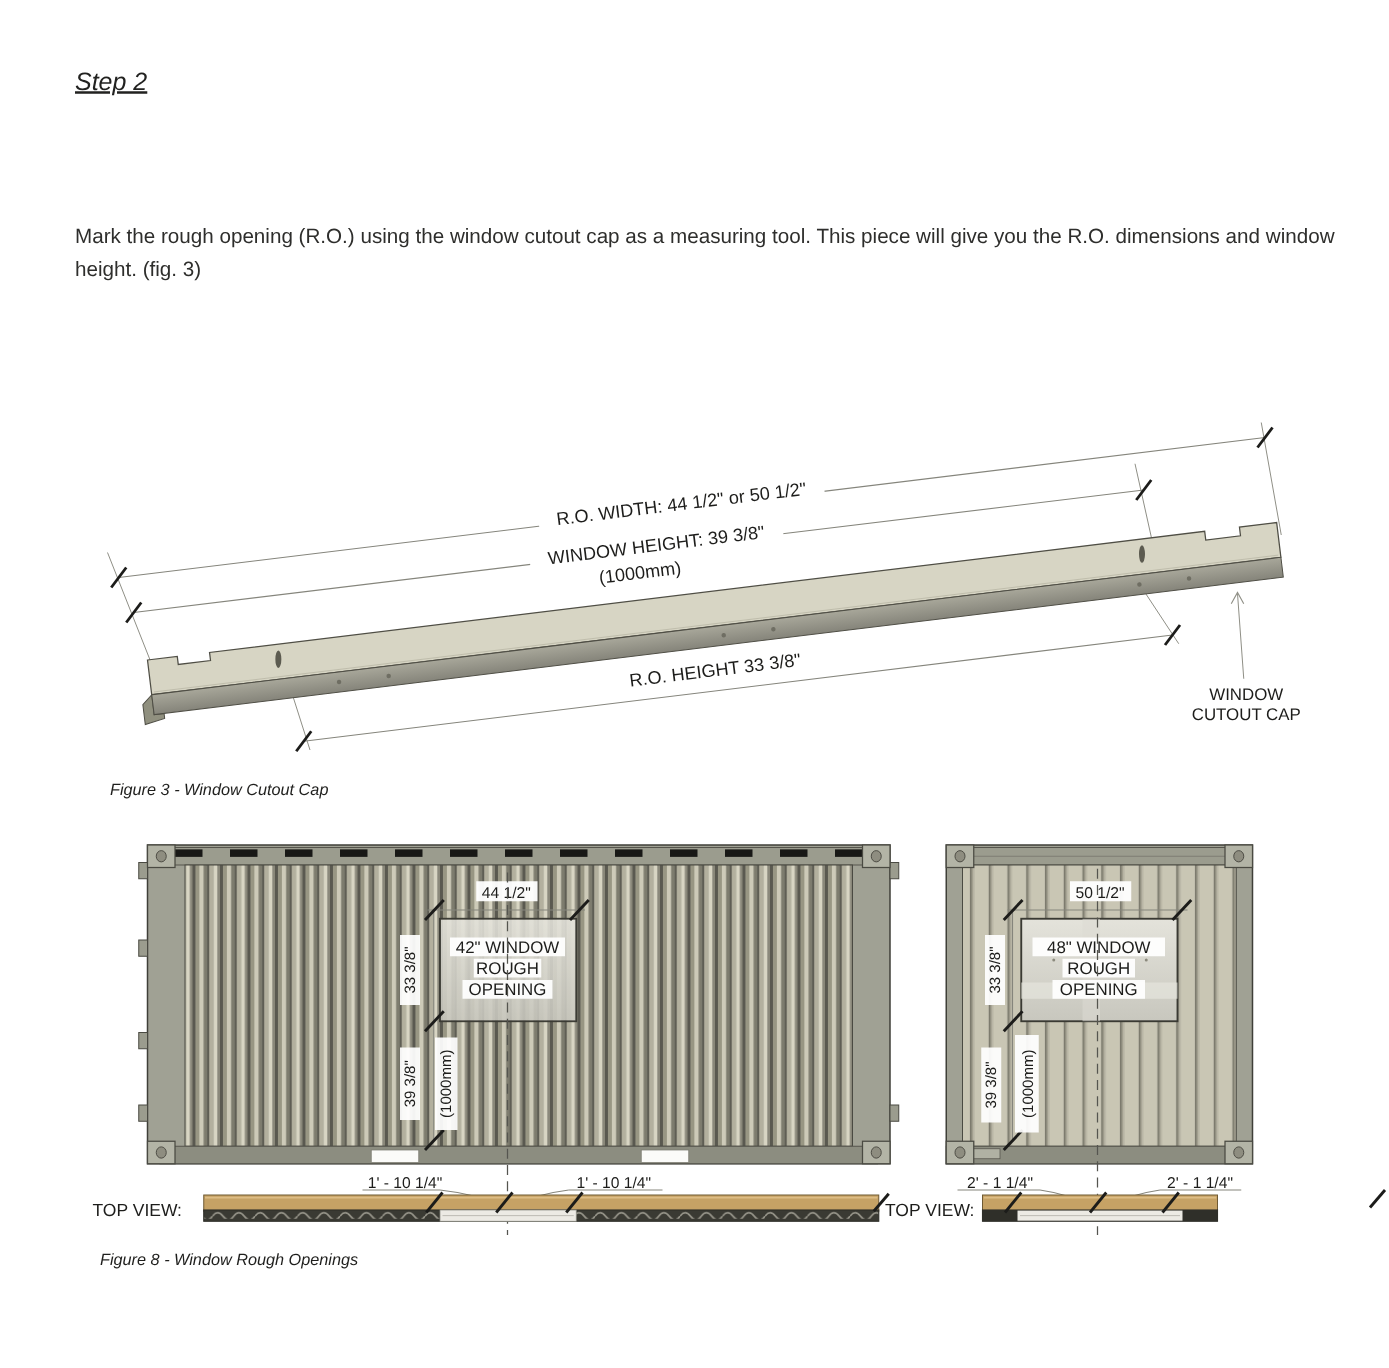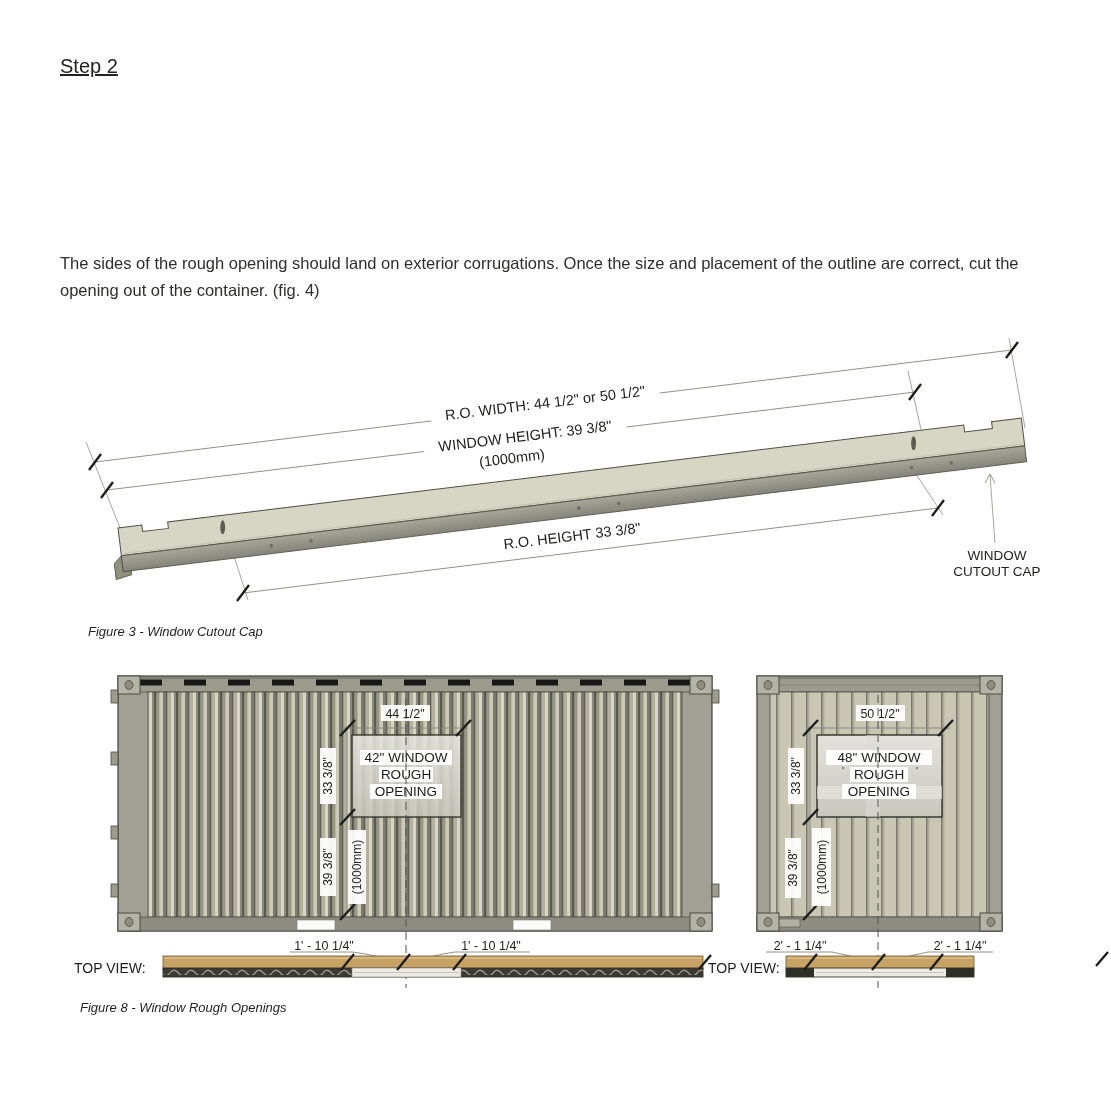--- a/index.html
+++ b/index.html
@@ -1,19 +1,19 @@
 <!DOCTYPE html>
 <html><head>
 <meta charset="utf-8">
 <style>
   html,body{margin:0;padding:0;background:#ffffff;}
   .page{position:relative;width:1111px;height:1094px;background:#ffffff;
         font-family:"Liberation Sans",sans-serif;color:#2d2d2b;overflow:hidden;}
   .heading{position:absolute;left:60px;top:55px;margin:0;
-           font-size:20px;font-weight:400;
+           font-size:20px;font-style:italic;font-weight:400;
            text-decoration:underline;color:#222220;}
   .para{position:absolute;left:60px;width:1010px;margin:0;
         font-size:16.5px;line-height:27px;color:#2e2e2c;}
   .p1{top:102px;} .p2{top:176px;} .p3{top:250px;}
   .figcap{position:absolute;font-size:13px;font-style:italic;color:#1f1f1d;}
   .cap3{left:88px;top:624px;} .cap4{left:80px;top:1000px;}
   svg{position:absolute;left:0;}
   svg text{font-family:"Liberation Sans",sans-serif;fill:#1d1d1b;}
   .fig3{top:335px;} .fig4{top:660px;}
   .dimline{stroke:#85857c;stroke-width:0.9;fill:none;}
@@ -25,21 +25,21 @@
   .smtxt{font-size:12.5px;}
   .rottxt{font-size:12px;}
   .wintxt{font-size:13.5px;}
 </style>
 </head>
 <body>
 
 <div class="page">
 
   <h2 class="heading">Step 2</h2>
-  <p class="para p3">The sides of the rough opening should land on exterior corrugations. Once the size and placement of the outline are correct, cut the opening out of the container. (fig. 4)</p>
+  <p class="para p2">Mark the rough opening (R.O.) using the window cutout cap as a measuring tool. This piece will give you the R.O. dimensions and window height. (fig. 3)</p>
 
   <svg class="fig3" width="1111" height="300" viewBox="0 0 1111 300">
     <defs>
       <linearGradient id="beamDark" x1="0" y1="0" x2="0" y2="1">
         <stop offset="0" stop-color="#a8a79a"></stop>
           <stop offset="1" stop-color="#85847a"></stop>
       </linearGradient>
     </defs>
 
     <g>

